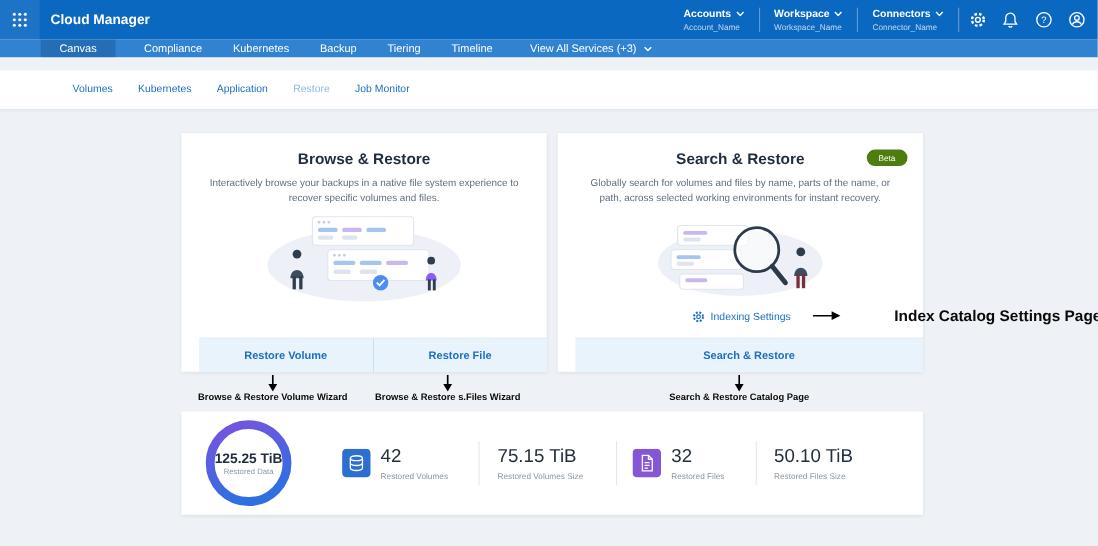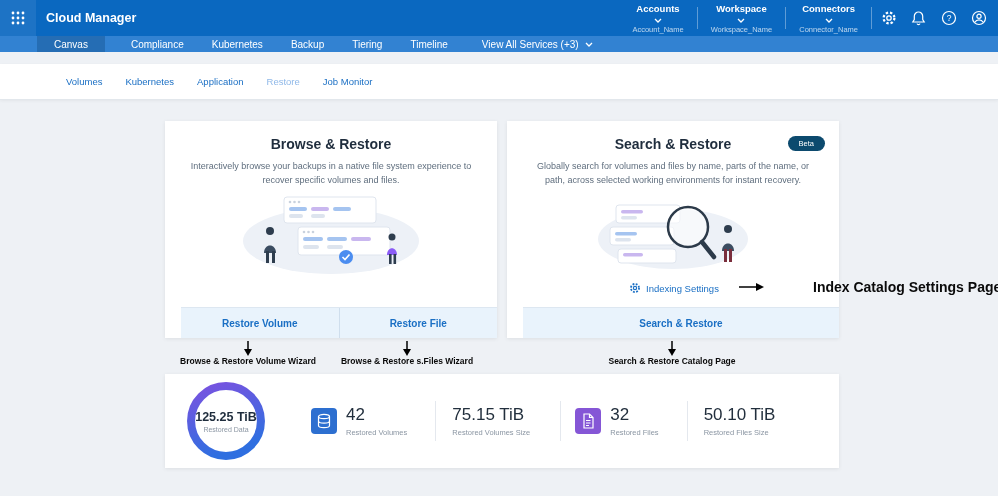--- a/index.html
+++ b/index.html
@@ -9,21 +9,21 @@
 
   
   .topbar { position:absolute; top:0; left:0; right:0; height:36px; background:#0a68c0;
             display:flex; align-items:center; justify-content:space-between; }
   .topbar-left { display:flex; align-items:center; height:100%; }
   .apps-btn { width:36px; height:36px; display:flex; align-items:center; justify-content:center;
               background:rgba(255,255,255,0.08); cursor:pointer; }
   .app-title { color:#fff; font-size:12.5px; font-weight:bold; margin-left:10px; }
   .topbar-right { display:flex; align-items:center; height:100%; padding-right:6px; }
   .hmenu { padding:0 13px; cursor:pointer; }
-  .hmenu-top { display:flex; align-items:center; gap:4px; color:#fff; font-size:9.5px; font-weight:bold;flex-direction:column; }
+  .hmenu-top { display:flex; align-items:center; gap:4px; color:#fff; font-size:9.5px; font-weight:bold; }
   .hmenu-sub { color:rgba(255,255,255,0.72); font-size:7.5px; margin-top:2px; }
   .hsep { width:1px; height:22px; background:rgba(255,255,255,0.35); }
   .icon-btn { width:27px; height:27px; display:flex; align-items:center; justify-content:center;
               cursor:pointer; margin-left:3px; }
 
   
   .subnav { position:absolute; top:36px; left:0; right:0; height:16px; background:#3282d2;
             display:flex; align-items:stretch; padding-left:37px; }
   .nav-item { display:flex; align-items:center; padding:0 14px; color:#fff; font-size:10px; cursor:pointer; }
   .nav-item.active { background:rgba(9,62,112,0.30); padding:0 17px; margin-right:12px; }
@@ -46,21 +46,21 @@
   .card-browse { left:165px; }
   .card-search { left:507px; }
   .card-title { margin-top:15px; text-align:center; font-size:14px; font-weight:bold; color:#1f2d3d; }
   .card-desc { margin:8px auto 0; width:292px; text-align:center; font-size:9px; line-height:1.55; color:#5f6e7e; }
   .illus { text-align:center; margin-top:5px; }
   .card-footer { position:absolute; left:16px; right:0; bottom:0; height:31px; display:flex;
                  border-top:1px solid #dde7f1; }
   .footer-btn { flex:1; display:flex; align-items:center; justify-content:center; background:#e9f3fc;
                 color:#1a6fc4; font-size:10px; font-weight:bold; cursor:pointer; }
   .footer-btn + .footer-btn { border-left:1px solid #cfdeed; }
-  .beta-badge { position:absolute; top:15px; right:14px; background:#0c4a6e; color:#fff;
+  .beta-badge { position:absolute; top:15px; right:14px; background:#4d7c0f; color:#fff;
                 font-size:7.5px; padding:3px 11px; border-radius:9px; }
   .indexing-link { position:absolute; bottom:44px; left:122px; display:flex; align-items:center; gap:5px;
                    color:#1a6fc4; font-size:9.5px; cursor:pointer; }
   .indexing-annot { position:absolute; bottom:43px; left:232px; display:flex; align-items:center; gap:8px;
                     white-space:nowrap; }
   .annot-text { font-size:14px; font-weight:bold; color:#0a0a0a;padding-left:40px; }
 
   
   .down-arrow { position:absolute; top:341px; transform:translateX(-50%); }
   .annot-label { position:absolute; top:356px; transform:translateX(-50%); font-size:8.5px;

